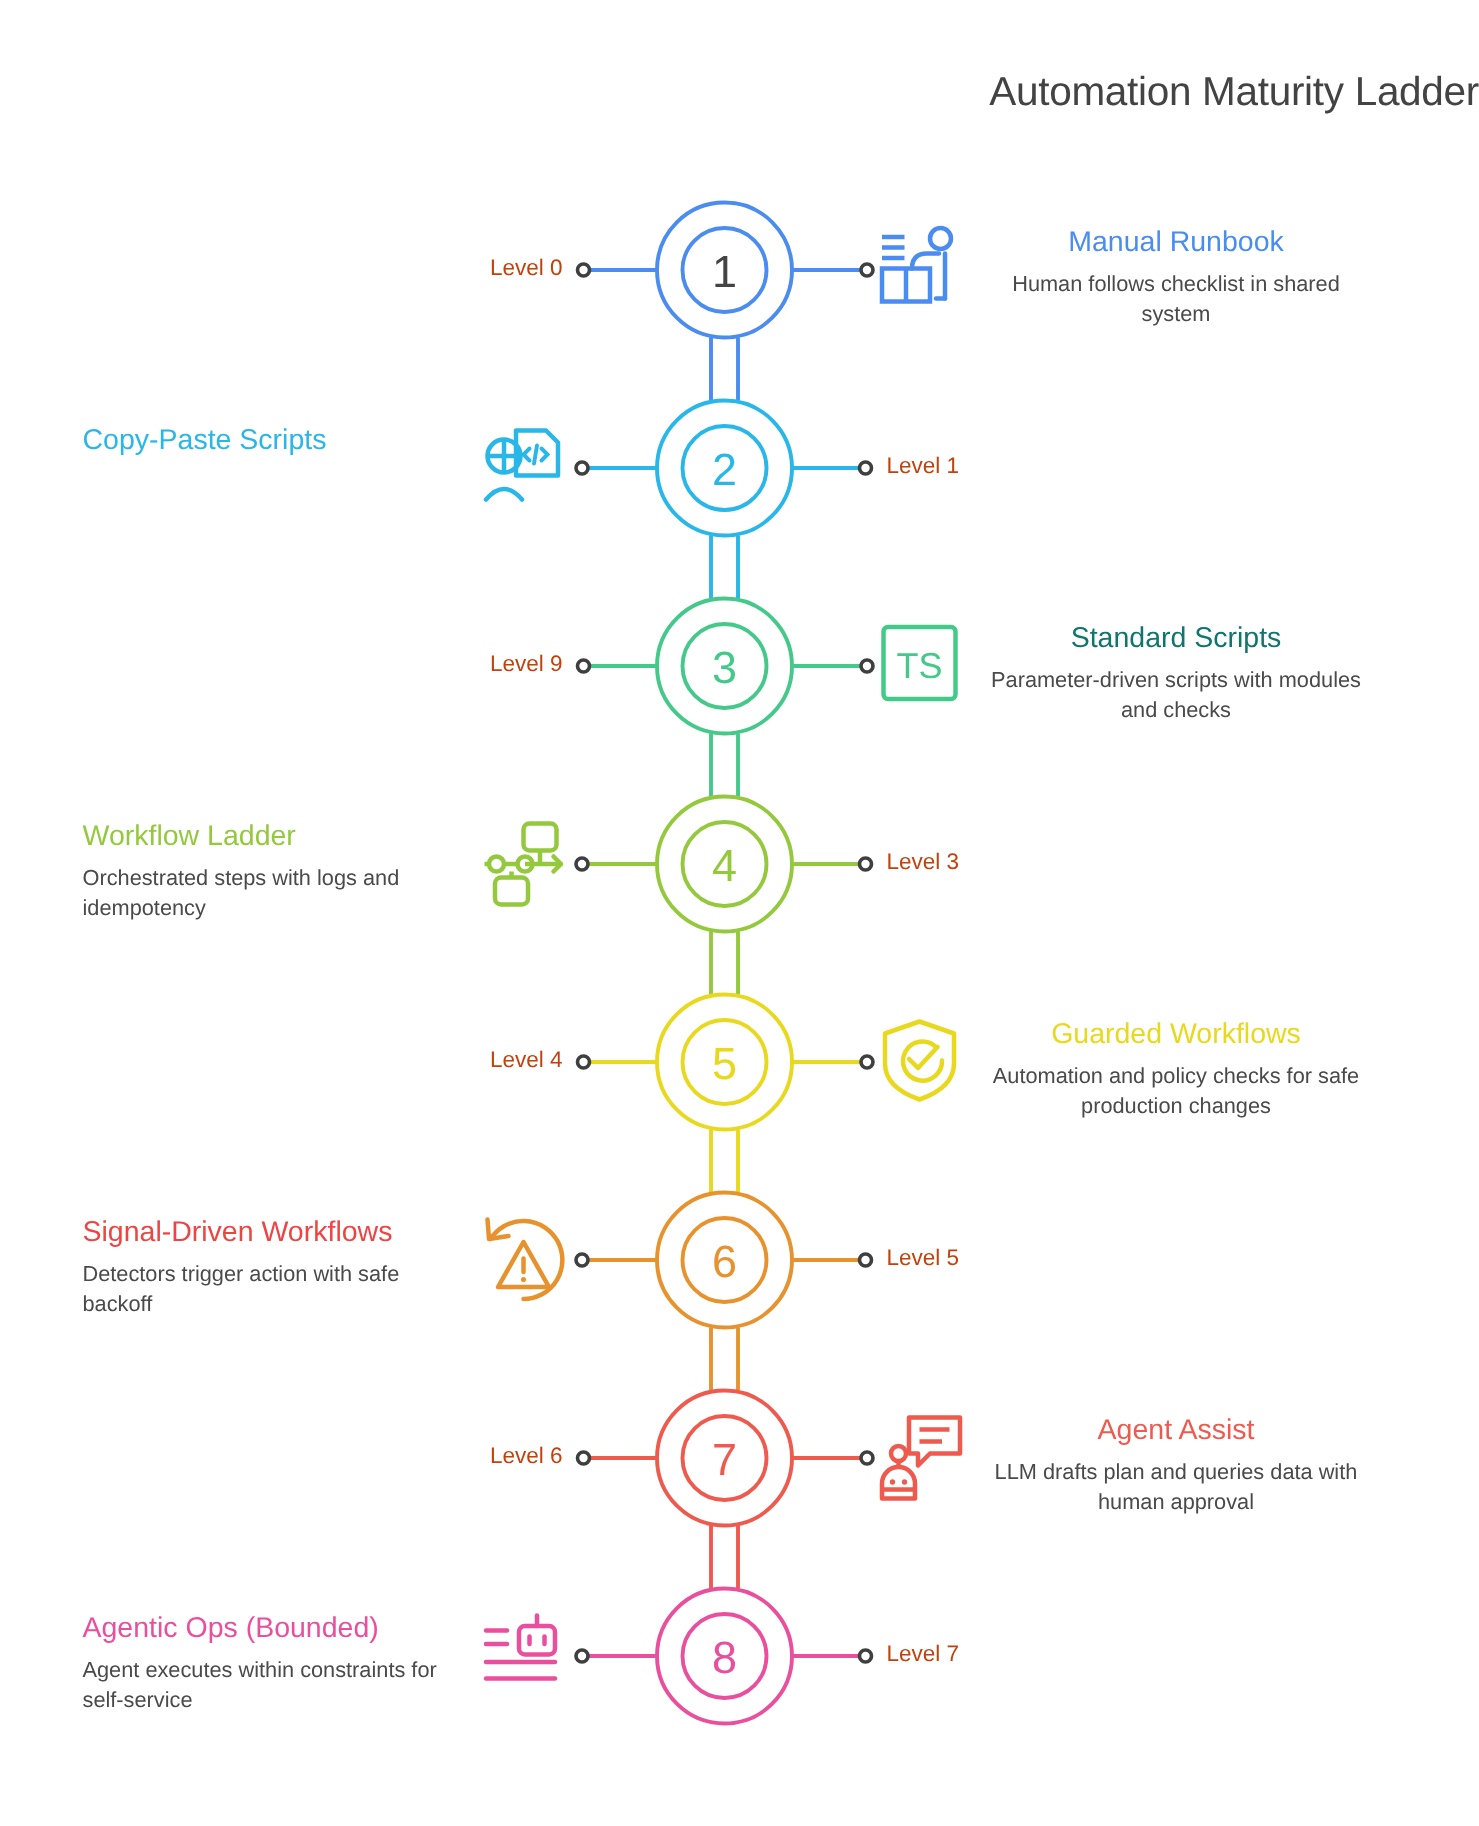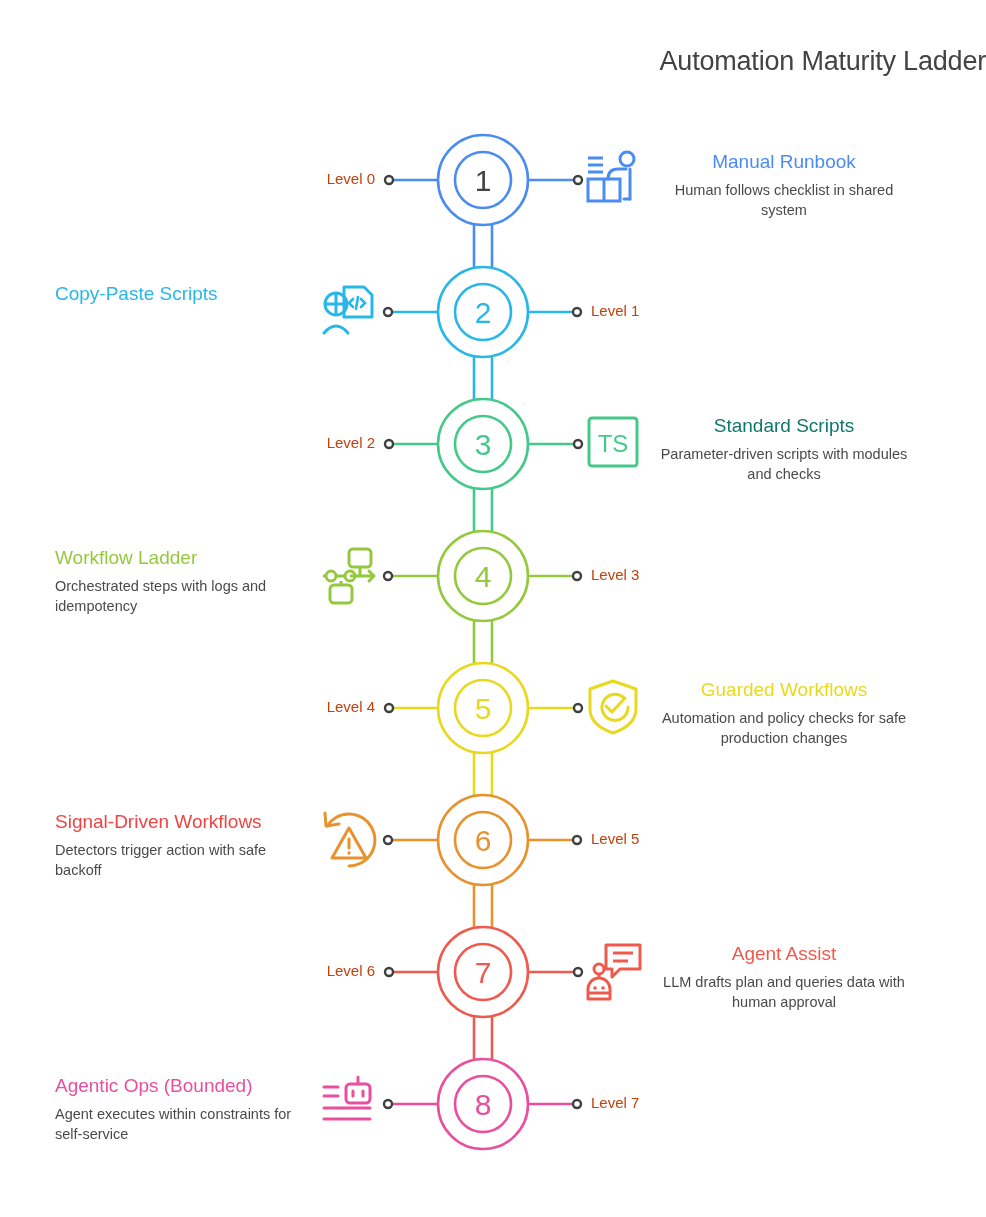--- a/index.html
+++ b/index.html
@@ -188,21 +188,21 @@
 <div id="overlay">
     <div class="lvl-label left" style="right: 611px; top: 170px;">Level 0</div>
     <div class="side right" style="left: 655px; top: 150px;">
       <div class="heading" style="color: rgb(74, 140, 240);">Manual Runbook</div>
       <div class="desc">Human follows checklist in shared system</div>
     </div>
     <div class="lvl-label right" style="left: 591px; top: 302px;">Level 1</div>
     <div class="side left" style="left: 55px; top: 282px;">
       <div class="heading" style="color: rgb(41, 182, 232);">Copy-Paste Scripts</div>
     </div>
-    <div class="lvl-label left" style="right: 611px; top: 434px;">Level 2</div>
+    <div class="lvl-label left" style="right: 611px; top: 434px;">Level 9</div>
     <div class="side right" style="left: 655px; top: 414px;">
       <div class="heading" style="color: #0f766e;">Standard Scripts</div>
       <div class="desc">Parameter-driven scripts with modules and checks</div>
     </div>
     <div class="lvl-label right" style="left: 591px; top: 566px;">Level 3</div>
     <div class="side left" style="left: 55px; top: 546px;">
       <div class="heading" style="color: rgb(149, 201, 61);">Workflow Ladder</div>
       <div class="desc">Orchestrated steps with logs and idempotency</div>
     </div>
     <div class="lvl-label left" style="right: 611px; top: 698px;">Level 4</div>

